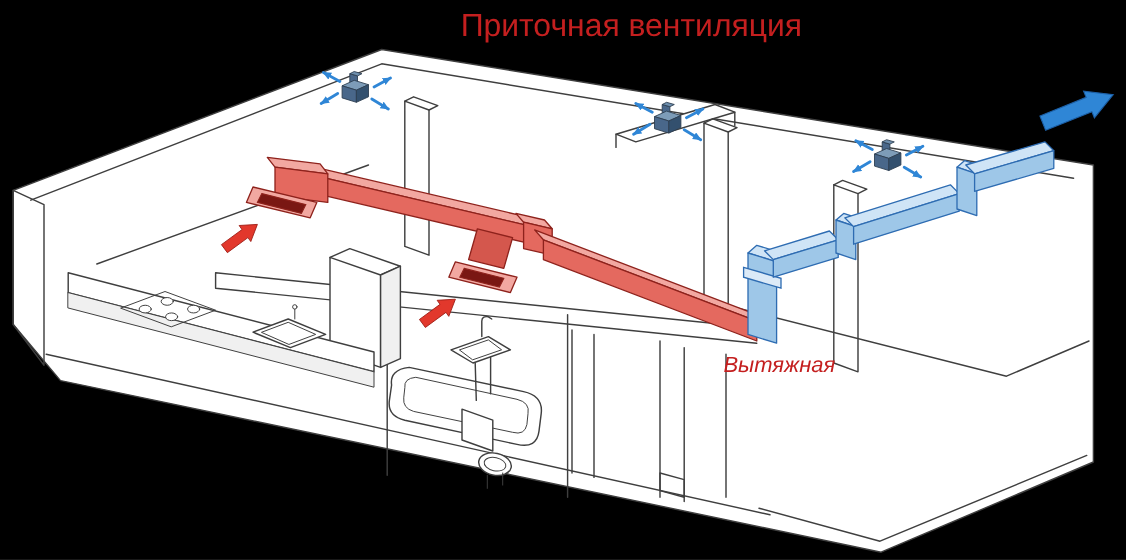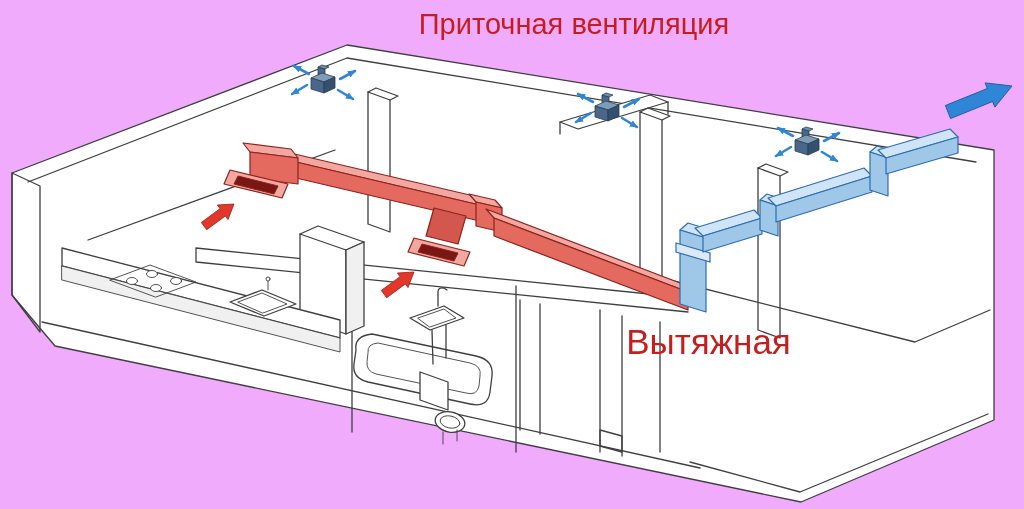--- a/index.html
+++ b/index.html
@@ -1,23 +1,23 @@
 <!DOCTYPE html>
 <html><head>
 <meta charset="utf-8">
 <style>
   html,body{margin:0;padding:0;background:#fff;}
   .stage{
-    position:relative;width:1024px;height:509px;background:#f0abfc;
+    position:relative;width:1024px;height:509px;background:#000000;
     overflow:hidden;font-family:"Liberation Sans",sans-serif;
   }
   .stage svg{position:absolute;left:0;top:0;}
   .lbl{position:absolute;color:#c41f1f;text-align:center;user-select:none;}
   .lbl.title{left:388px;top:8px;width:372px;font-size:29px;}
-  .lbl.exhaust{left:606px;top:320px;width:205px;font-size:35px;line-height:1.28;}
+  .lbl.exhaust{left:606px;top:320px;width:205px;font-size:20px;line-height:1.28;font-style:italic;}
   .ln{fill:none;stroke:#3f3f3f;stroke-width:1.3;stroke-linejoin:round;stroke-linecap:round;}
   .wh{fill:#ffffff;}
   .shade{fill:#f0f0f0;}
   .thin{stroke-width:0.9;}
   .redface{fill:#e4695f;stroke:#8e221c;stroke-width:1.2;stroke-linejoin:round;}
   .redtop{fill:#f2a8a1;stroke:#8e221c;stroke-width:1.2;stroke-linejoin:round;}
   .reddark{fill:#7a1713;stroke:#8e221c;stroke-width:1;}
   .redside{fill:#d4574d;stroke:#8e221c;stroke-width:1.2;stroke-linejoin:round;}
   .blueface{fill:#9ec7e8;stroke:#2e6cb2;stroke-width:1.2;stroke-linejoin:round;}
   .bluetop{fill:#cfe4f6;stroke:#2e6cb2;stroke-width:1.2;stroke-linejoin:round;}

